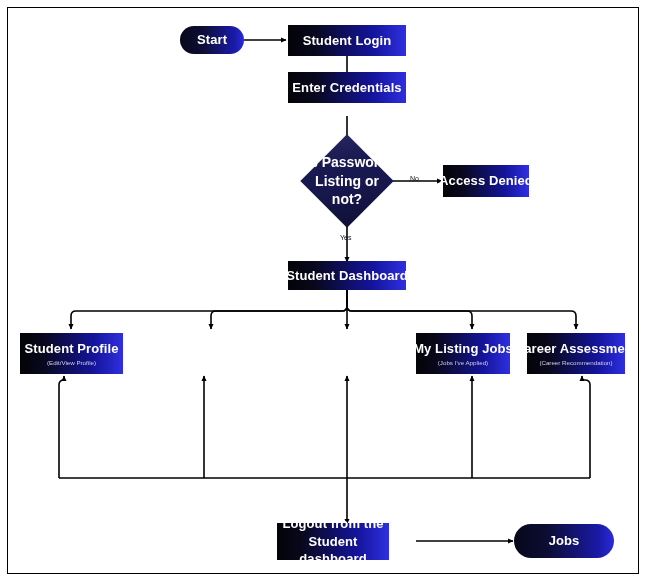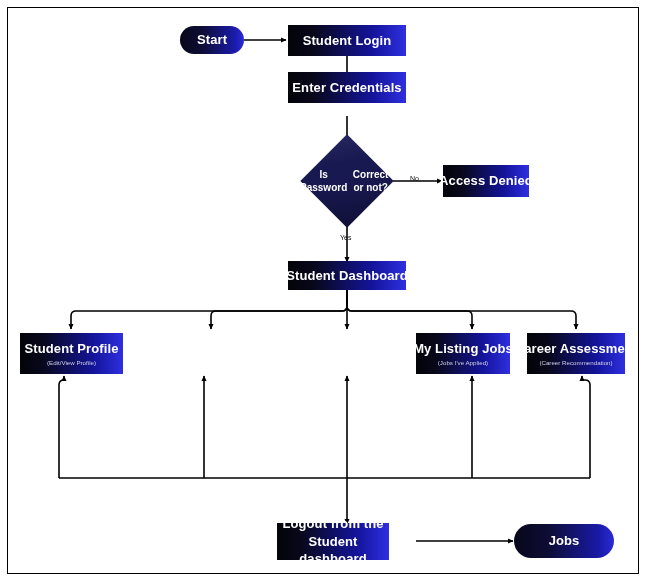--- a/index.html
+++ b/index.html
@@ -81,25 +81,25 @@
     background: linear-gradient(125deg, #26265e 0%, #191952 30%, #18184f 55%, #101038 100%);
     transform: rotate(45deg);
   }
   .diamond-label {
     position: absolute;
     left: 0;
     top: 0;
     width: 100%;
     height: 100%;
     display: flex;
-    flex-direction: row;
+    flex-direction: column;
     align-items: center;
     justify-content: center;
     color: #ffffff;
-    font-size: 10px;
+    font-size: 14px;
     font-weight: bold;
     text-align: center;
     line-height: 1.35;
   }
   .edge-label {
     position: absolute;
     font-size: 7px;
     color: #101010;
     font-weight: normal;
     white-space: nowrap;
@@ -154,21 +154,21 @@
   </div>
 
   <div class="node" style="left:288px; top:72px; width:118px; height:31px;">
     <span class="title">Enter Credentials</span>
   </div>
 
   <div class="diamond-wrap" style="left:300px; top:142px; width:94px; height:78px;">
     <div class="diamond-shape" style="left:14px; top:6px; width:66px; height:66px;"></div>
     <div class="diamond-label">
       <span>Is Password</span>
-      <span>Correct or not?</span>
+      <span>Listing or not?</span>
     </div>
   </div>
 
   <div class="node" style="left:443px; top:165px; width:86px; height:32px;">
     <span class="title">Access Denied</span>
   </div>
 
   <div class="node" style="left:288px; top:261px; width:118px; height:29px;">
     <span class="title">Student Dashboard</span>
   </div>

